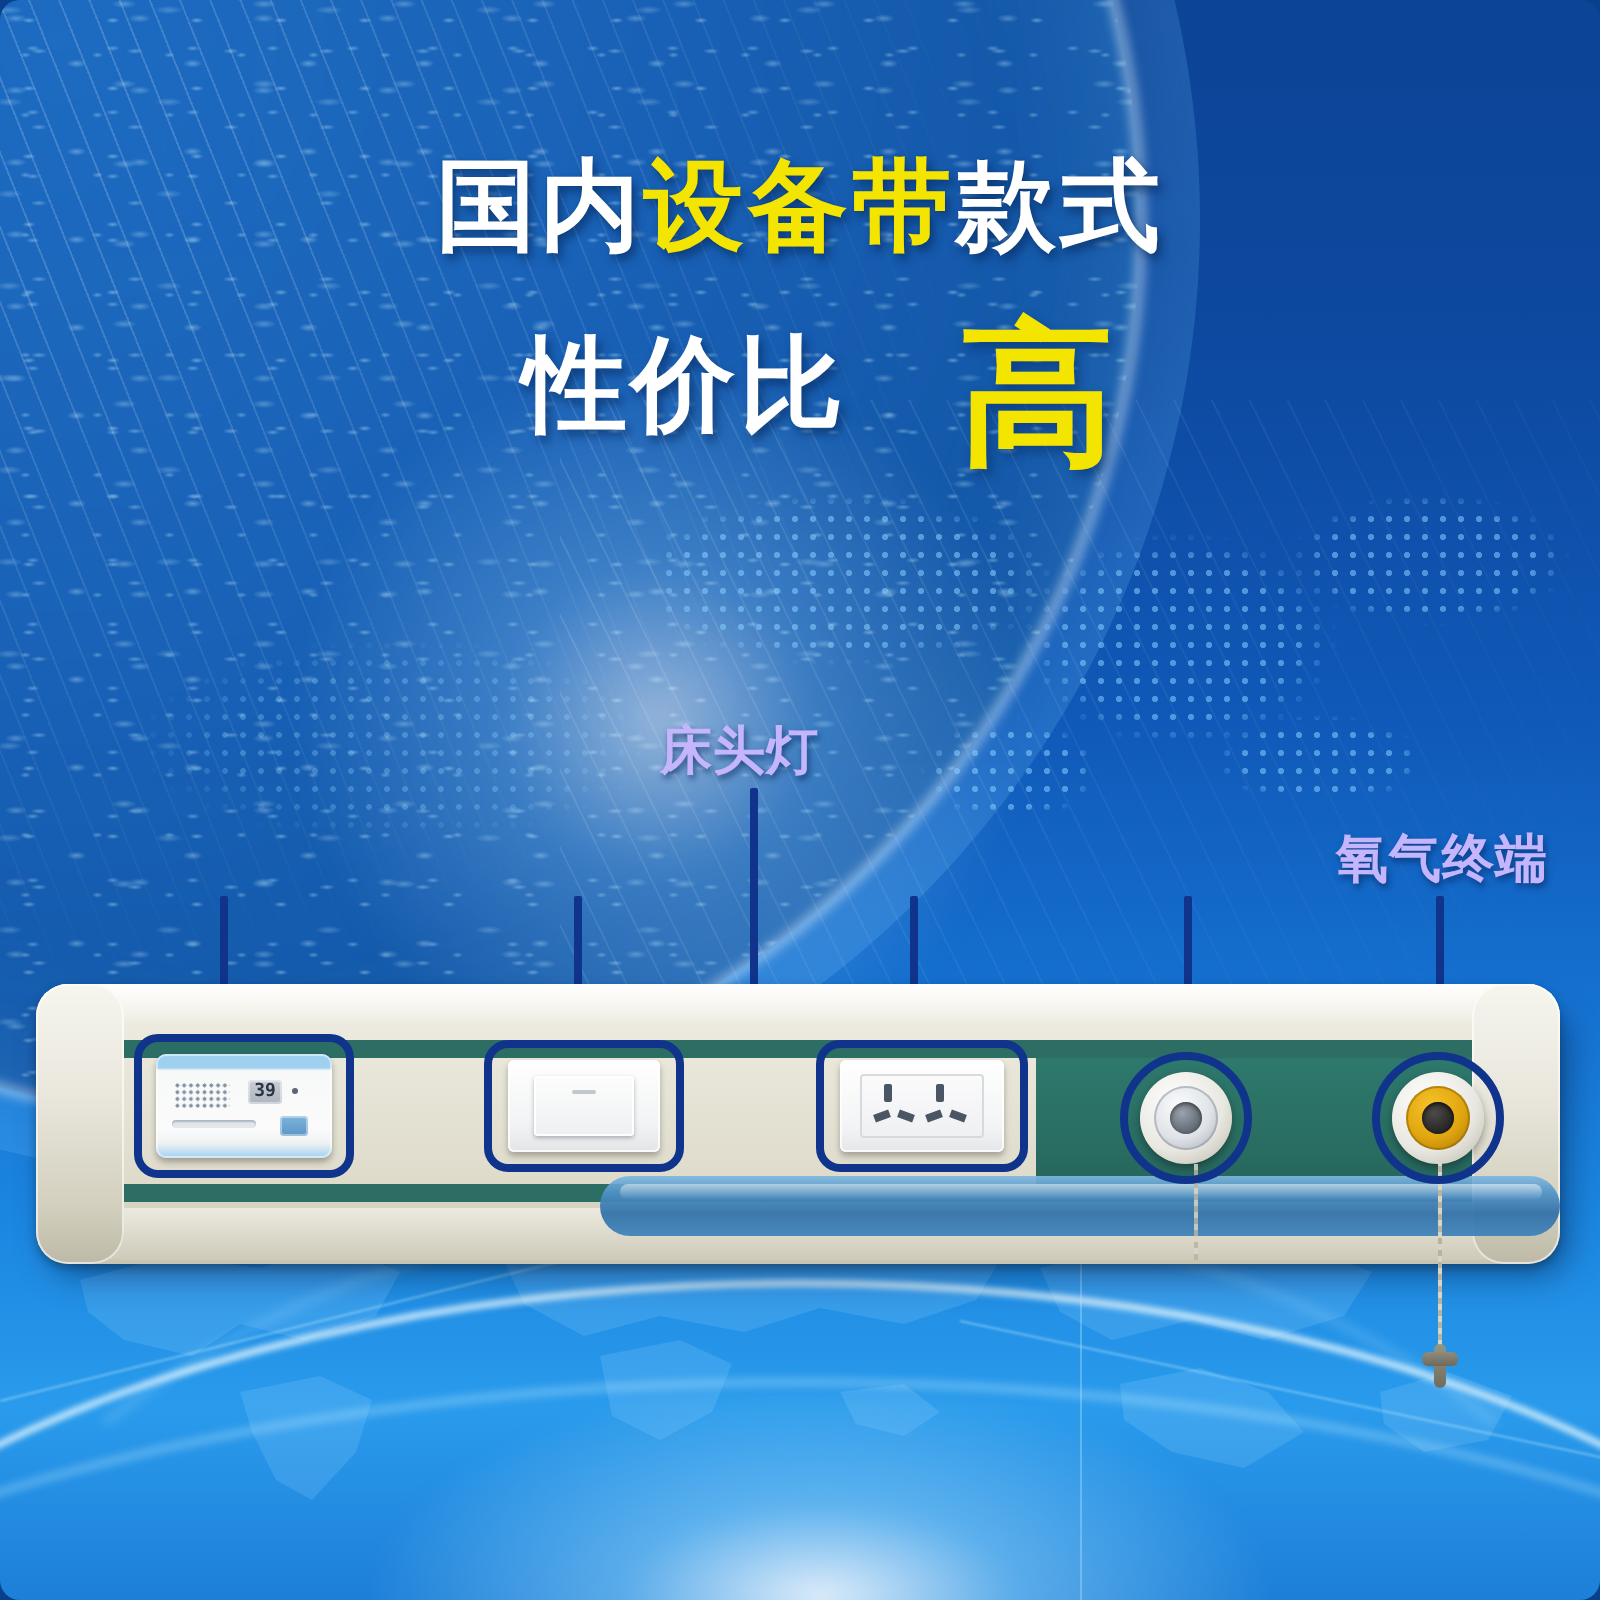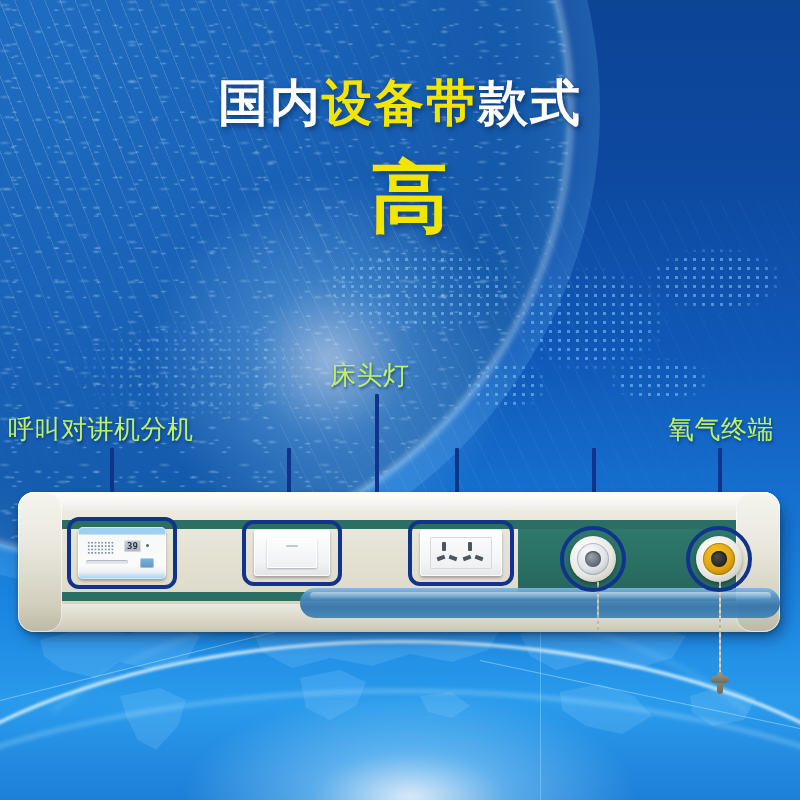--- a/index.html
+++ b/index.html
@@ -1,20 +1,21 @@
 <!DOCTYPE html>
 <html><head>
 <meta charset="utf-8">
 <style>
   html,body{margin:0;padding:0;background:#0a3f8e;}
   *{box-sizing:border-box;}
   #stage{
     position:relative;width:800px;height:800px;overflow:hidden;
     font-family:"Liberation Sans","DejaVu Sans",sans-serif;
     background:#0d4490;
+    border-radius:10px;
   }
 
   
   .bg{position:absolute;inset:0;}
   .bg-base{
     background:
       linear-gradient(180deg,#0c4496 0%,#0d49a0 22%,#1059b8 45%,#1570cf 62%,#1b86e0 76%,#2a9bec 88%,#1d7fd8 100%);
   }
   
   .earth{
@@ -148,21 +149,21 @@
   }
   .hl-y{
     font-size:78px;font-weight:bold;color:#f4e500;letter-spacing:1px;
     text-shadow:2px 3px 6px rgba(3,32,80,.45);
     position:relative;top:4px;
   }
 
   
   .callouts{position:absolute;left:0;top:0;width:800px;height:800px;}
   .clabel{
-    position:absolute;white-space:nowrap;font-weight:normal;color:#bef264;
+    position:absolute;white-space:nowrap;font-weight:bold;color:#c4b5fd;
     text-shadow:1px 2px 3px rgba(4,40,96,.65);
     letter-spacing:.5px;
   }
   .leader{
     position:absolute;width:4px;background:#10348c;border-radius:1px;
   }
 
   
   .panel-wrap{position:absolute;left:18px;top:492px;width:768px;height:150px;}
   .panel-shadow{
@@ -334,26 +335,26 @@
   <div class="arc arc1"></div>
   <div class="bottomglow"></div>
 
   <div class="vline" style="left:540px;top:620px;height:180px;"></div>
   <div class="diagline" style="left:0px;top:700px;width:300px;transform:rotate(-14deg);"></div>
   <div class="diagline" style="left:480px;top:660px;width:380px;transform:rotate(12deg);"></div>
 
   <div class="headline">
     <div class="hl-row1"><span>国内</span><span class="hi">设备带</span><span>款式</span></div>
     <div class="hl-row2">
+      <span class="hl-b">性价比</span>
       <span class="hl-y">高</span>
     </div>
   </div>
 
   <div class="callouts">
-    <div class="clabel" style="left:8px;top:412px;font-size:26px;">呼叫对讲机分机</div>
     <div class="clabel" style="left:330px;top:358px;font-size:26px;">床头灯</div>
     <div class="clabel" style="left:668px;top:412px;font-size:26px;">氧气终端</div>
 
     <div class="leader" style="left:110px;top:448px;height:82px;"></div>
     <div class="leader" style="left:287px;top:448px;height:82px;"></div>
     <div class="leader" style="left:375px;top:394px;height:212px;"></div>
     <div class="leader" style="left:455px;top:448px;height:82px;"></div>
     <div class="leader" style="left:592px;top:448px;height:90px;"></div>
     <div class="leader" style="left:718px;top:448px;height:90px;"></div>
   </div>

